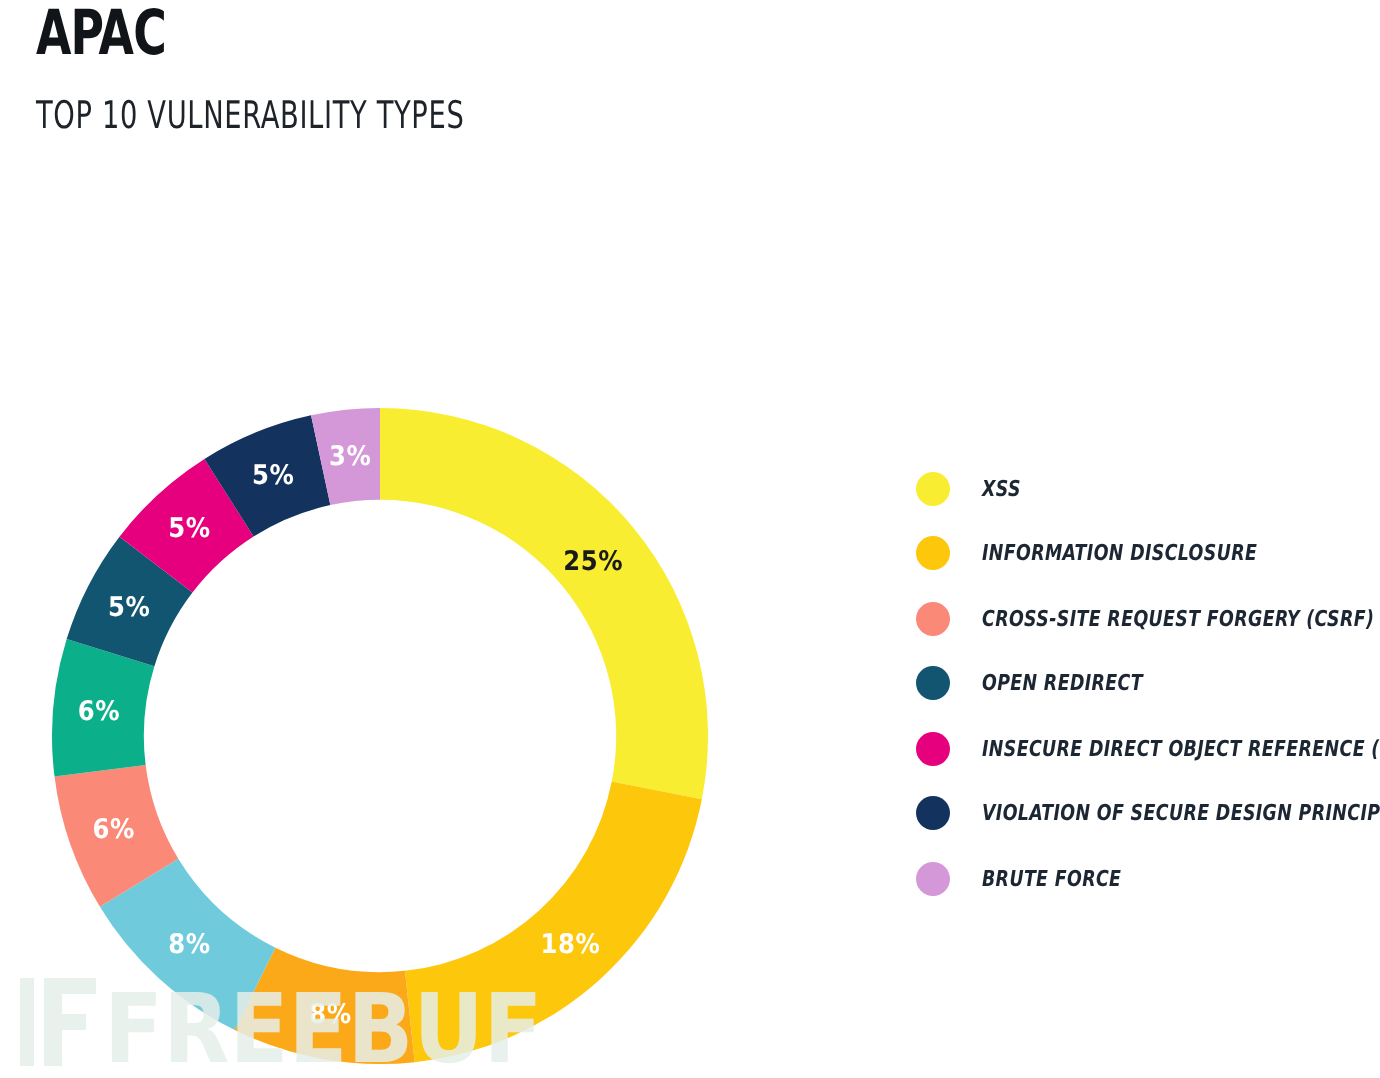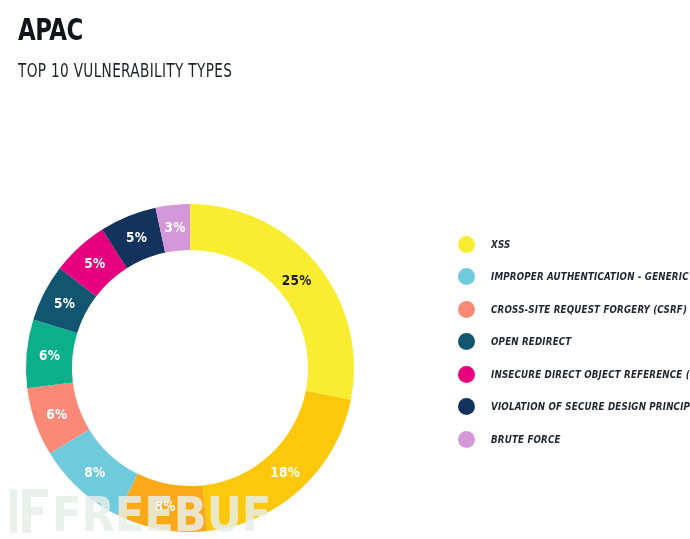--- a/index.html
+++ b/index.html
@@ -16,21 +16,21 @@
     position: relative;
     width: 690px;
     height: 539px;
     background: #ffffff;
   }
 
   
   .header {
     position: absolute;
     left: 18px;
-    top: 12px;
+    top: 0;
     width: 420px;
   }
 
   .page-title {
     font-family: "DejaVu Sans Condensed", "Liberation Sans Narrow", "Liberation Sans", sans-serif;
     font-size: 31px;
     font-weight: 700;
     letter-spacing: -0.5px;
     color: #111418;
     line-height: 1.1;
@@ -156,22 +156,22 @@
     </g>
     <text x="44" y="56" font-family="'DejaVu Sans Condensed','Liberation Sans Narrow','Liberation Sans',sans-serif" font-size="48" font-weight="700" fill="#e6efe9" opacity="0.85" id="wm-text">FREEBUF</text>
   </svg>
 
   <div class="legend">
     <div class="legend-item">
       <span class="legend-swatch" style="background: rgb(249, 237, 50);"></span>
       <span class="legend-label">XSS</span>
     </div>
     <div class="legend-item">
-      <span class="legend-swatch" style="background: rgb(111, 203, 220);"></span>
-      <span class="legend-label">IMPROPER AUTHENTICATION - GENERIC</span>
+      <span class="legend-swatch" style="background: rgb(253, 199, 12);"></span>
+      <span class="legend-label">INFORMATION DISCLOSURE</span>
     </div>
     <div class="legend-item">
       <span class="legend-swatch" style="background: rgb(250, 137, 120);"></span>
       <span class="legend-label">CROSS-SITE REQUEST FORGERY (CSRF)</span>
     </div>
     <div class="legend-item">
       <span class="legend-swatch" style="background: rgb(17, 85, 112);"></span>
       <span class="legend-label">OPEN REDIRECT</span>
     </div>
     <div class="legend-item">

